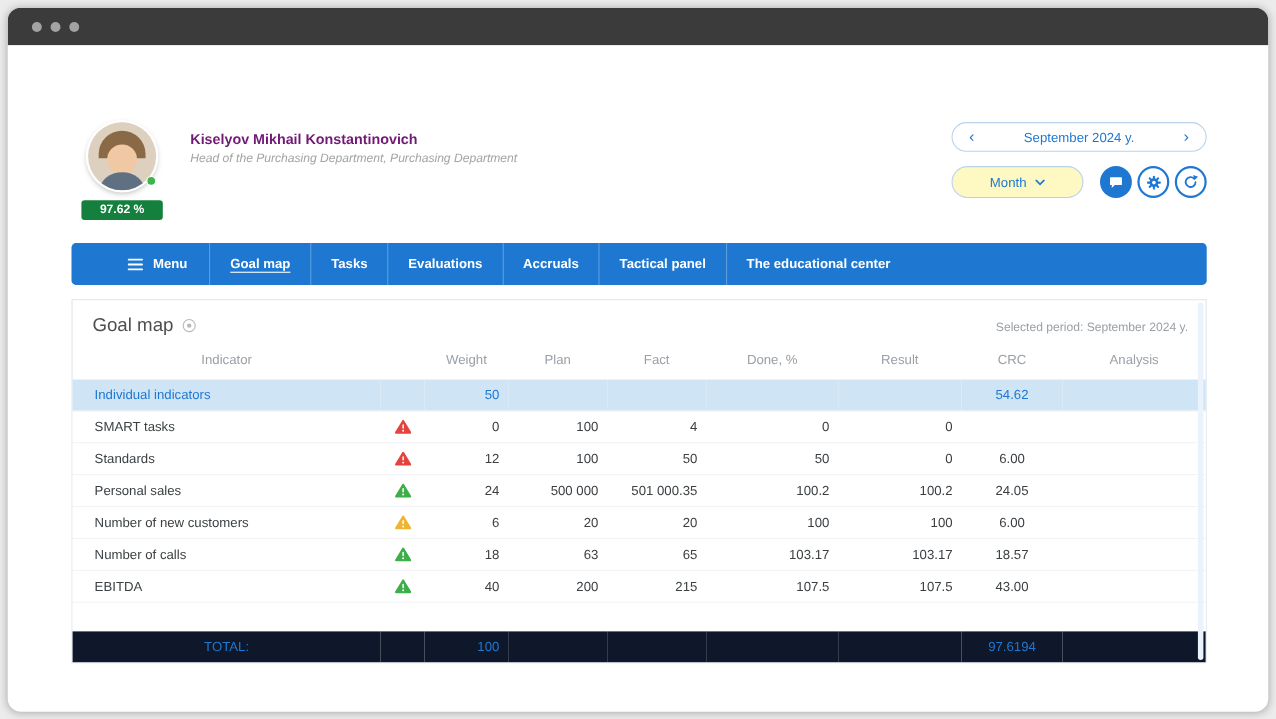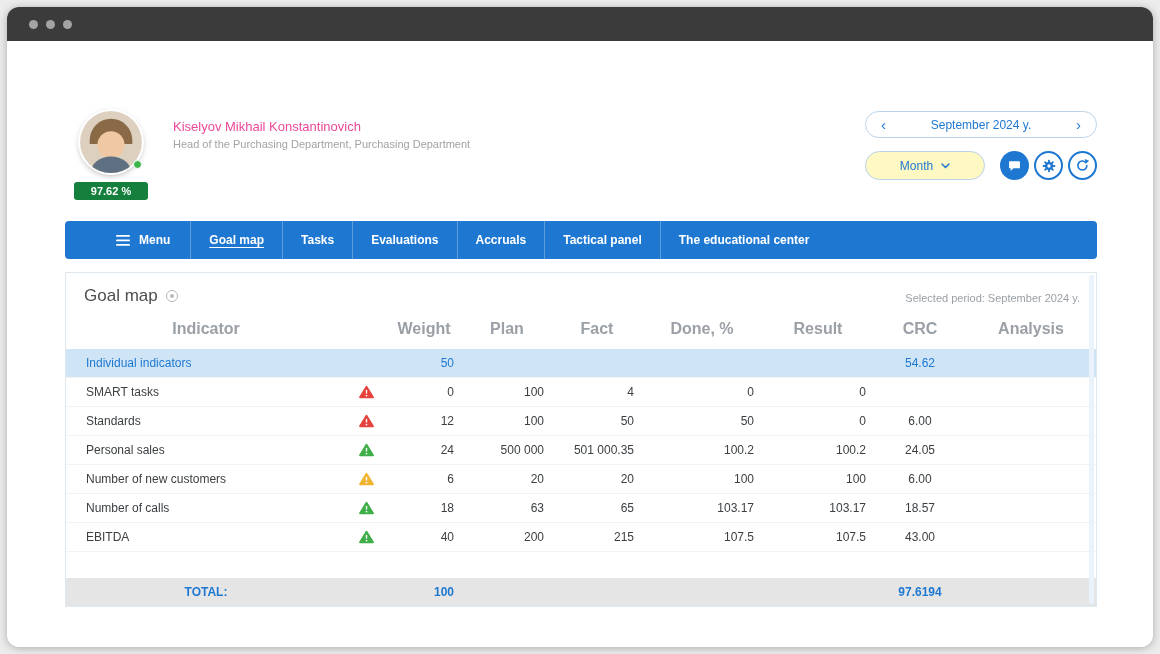--- a/index.html
+++ b/index.html
@@ -44,22 +44,22 @@
   }
   .score-badge {
     margin-top: 9px;
     min-width: 74px;
     background: #15803d; color: #fff;
     font-size: 11px; font-weight: bold;
     text-align: center;
     padding: 3px 8px; border-radius: 3px;
   }
   .profile-text { margin-left: 24px; padding-top: 8px; flex: 1; }
-  .profile-name { font-size: 13px; font-weight: normal; color: #ec4899; }
-  .profile-position { font-size: 11px; color: #a3a3a3; margin-top: 4px; }
+  .profile-name { font-size: 13px; font-weight: bold; color: #701a75; }
+  .profile-position { font-size: 11px; color: #a3a3a3; margin-top: 4px; font-style: italic; }
 
   .header-controls { width: 232px; display: flex; flex-direction: column; gap: 13px; }
   .period-pill {
     height: 27px; border: 1px solid #b9d2ea; border-radius: 14px;
     display: flex; align-items: center; justify-content: space-between;
     padding: 0 13px; color: #1e78d2; font-size: 12px;
     background: #fff;
   }
   .pill-chevron { font-size: 15px; line-height: 1; color: #1e78d2; cursor: pointer; padding: 0 2px; }
   .controls-row2 { display: flex; align-items: center; justify-content: space-between; }
@@ -112,33 +112,33 @@
     position: relative; display: inline-block;
   }
   .target-icon::after {
     content: ""; position: absolute; left: 3px; top: 3px;
     width: 4px; height: 4px; border-radius: 50%; background: #b8b8b8;
   }
   .selected-period { font-size: 11px; color: #9aa0a6; padding-top: 6px; }
 
   table { width: 100%; border-collapse: collapse; table-layout: fixed; }
   th {
-    font-size: 16px; font-weight: 700; color: #9aa0a6;
+    font-size: 12px; font-weight: 400; color: #9aa0a6;
     padding: 8px 8px 11px; text-align: center; white-space: nowrap;
   }
   td { font-size: 12px; color: #3c4043; padding: 7px 8px; height: 28px; white-space: nowrap; }
   .data-row td { border-top: 1px solid #f1f3f4; background: #fff; }
   .cell-indicator { text-align: left; padding-left: 20px; margin-top: 48px; }
   .cell-num { text-align: right; }
   .cell-crc { text-align: center; }
   .cell-status { text-align: center; padding: 4px 2px; }
   .warn-icon { vertical-align: middle; }
   .group-row td { background: #cfe5f6; color: #1e78d2; }
   .spacer-row td { border-top: 1px solid #f1f3f4; background: #fff; height: 26px; }
-  .total-row td { background: #e5e5e5; color: #1e78d2; height: 27px; font-weight: bold; }
+  .total-row td { background: #0f172a; color: #1e78d2; height: 27px; }
   .cell-total-label { text-align: center; }
   .panel-scrollbar {
     position: absolute; top: 2px; bottom: 2px; right: 2px; width: 5px;
     background: #eaf3fb; border-radius: 3px;
   }
 </style>
 </head>
 <body>
 
 <div class="window">

